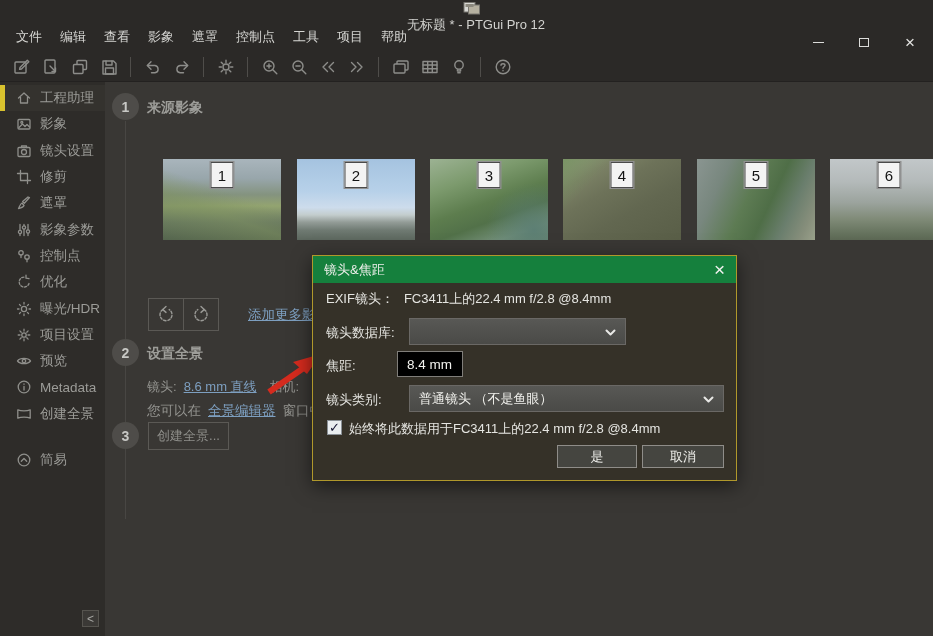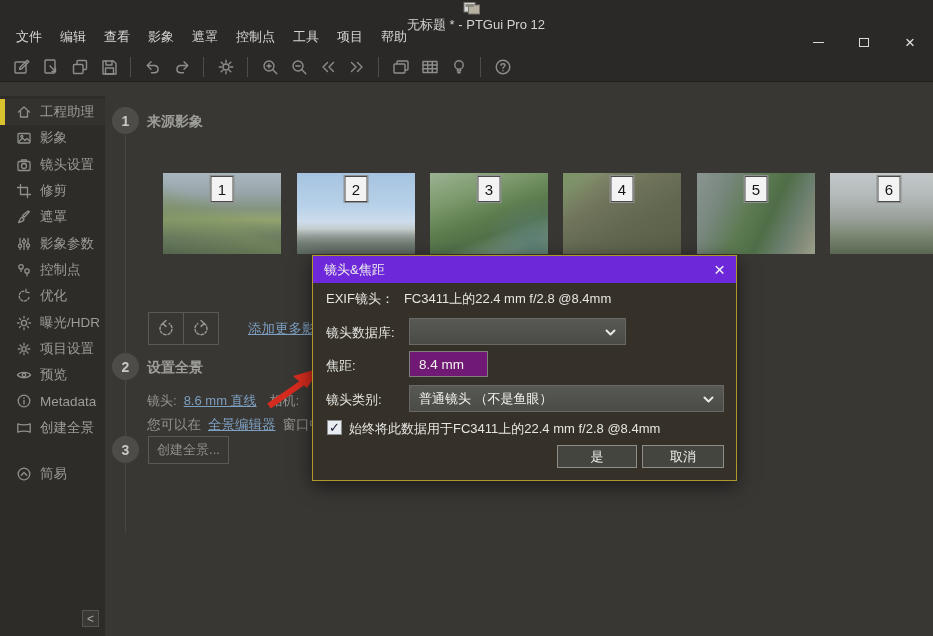--- a/index.html
+++ b/index.html
@@ -20,21 +20,21 @@
   .glyph-close { font-size:17px; line-height:1; color:#e4e4e2; }
   
   .menubar { height:24px; background:#2b2927; display:flex; align-items:flex-start; padding-left:7px; }
   .menu-item { padding:0 9px; color:#d5d5d2; }
   
   .toolbar { height:30px; background:#2b2927; display:flex; align-items:center; padding-left:7px; border-bottom:1px solid #232120; }
   .tool-btn { width:29px; height:26px; display:flex; align-items:center; justify-content:center; }
   .tool-btn svg { stroke:#8d8d8a; fill:none; stroke-width:1.4; stroke-linecap:round; stroke-linejoin:round; }
   .tool-sep { width:1px; height:20px; background:#4f4d4a; margin:0 7px; flex:none; }
   
-  .body { position:absolute; top:82px; left:0; right:0; bottom:0; display:flex;margin-top:14px; }
+  .body { position:absolute; top:82px; left:0; right:0; bottom:0; display:flex; }
   .sidebar { width:105px; flex:none; background:#2e2c29; position:relative; padding-top:3px; }
   .side-item { height:26.3px; display:flex; align-items:center; padding-left:16px; gap:8px; color:#9c9c98; position:relative; font-size:13.5px; }
   .side-item svg { flex:none; stroke:#8f8f8b; fill:none; stroke-width:1.3; stroke-linecap:round; stroke-linejoin:round; }
   .side-item.active { background:#34322e; }
   .side-item.active::before { content:""; position:absolute; left:0; top:0; bottom:0; width:5px; background:#d8c22e; }
   .side-gap { height:20px; }
   .collapse-btn { position:absolute; right:6px; bottom:9px; width:17px; height:17px; background:#3b3936;
     border:1px solid #56544f; color:#a8a8a4; font-size:12px; display:flex; align-items:center; justify-content:center; }
   
   .main { flex:1; position:relative; overflow:hidden; }
@@ -61,30 +61,30 @@
   .rotate-btn svg { stroke:#9a9a96; fill:none; stroke-width:1.4; stroke-linecap:round; stroke-linejoin:round; }
   .link { color:#7d9fc0; text-decoration:underline; cursor:pointer; }
   .text-row { position:absolute; display:flex; gap:7px; align-items:baseline; color:#93938f; white-space:nowrap; }
   .add-more { position:absolute; left:143px; top:224px; font-size:13.5px; }
   .create-btn { position:absolute; left:43px; top:340px; width:81px; height:28px; border:1px solid #5b5955;
     background:transparent; color:#8f8f8b; font-size:13px; font-family:inherit; }
   .arrow-svg { position:absolute; left:158px; top:266px; z-index:5; }
   
   .dialog { position:absolute; left:312px; top:255px; width:425px; height:226px; z-index:20;
     background:#353128; border:1px solid #b0982b; box-shadow:0 5px 18px rgba(0,0,0,.55); }
-  .dlg-title { height:27px; background:#6d28d9; display:flex; align-items:center; padding:0 11px;
+  .dlg-title { height:27px; background:#15803d; display:flex; align-items:center; padding:0 11px;
     color:#efefec; font-size:13px;gap:44px; }
   .dlg-close { margin-left:auto; color:#f2f2f0; font-size:19px; line-height:1; width:22px; text-align:right; }
   .dlg-body { position:relative; height:196px; color:#e5e5e1; }
   .dlg-label { position:absolute; left:13px; }
   .dropdown { position:absolute; height:27px; display:flex; align-items:center; padding:0 9px;
     background:linear-gradient(180deg,#585855 0%,#4a4a47 100%); border:1px solid #6a6865; color:#f0f0ec;text-align:right; }
   .dd-chev { margin-left:auto; }
   .dd-chev svg { stroke:#e8e8e6; fill:none; stroke-width:2; stroke-linecap:round; stroke-linejoin:round; }
-  .focal-input { position:absolute; left:96px; top:68px; width:79px; height:26px; background:#701a75;
+  .focal-input { position:absolute; left:84px; top:68px; width:66px; height:26px; background:#000000;
     border:1px solid #807e7a; color:#f2f2ee; font-size:13.5px; padding:0 9px; font-family:inherit; }
   .checkbox { position:absolute; left:14px; top:137px; width:15px; height:15px; background:#e9edf0;
     border:1px solid #8a9096; color:#141432; font-size:13px; line-height:13px; text-align:center; font-weight:bold; }
   .dlg-btn { position:absolute; top:162px; height:23px; background:#454540; border:1px solid #8f8d89;
     color:#f0f0ec; font-size:13px; display:flex; align-items:center; justify-content:center; font-family:inherit; }
 </style>
 </head>
 <body>
 
 <div class="app">

